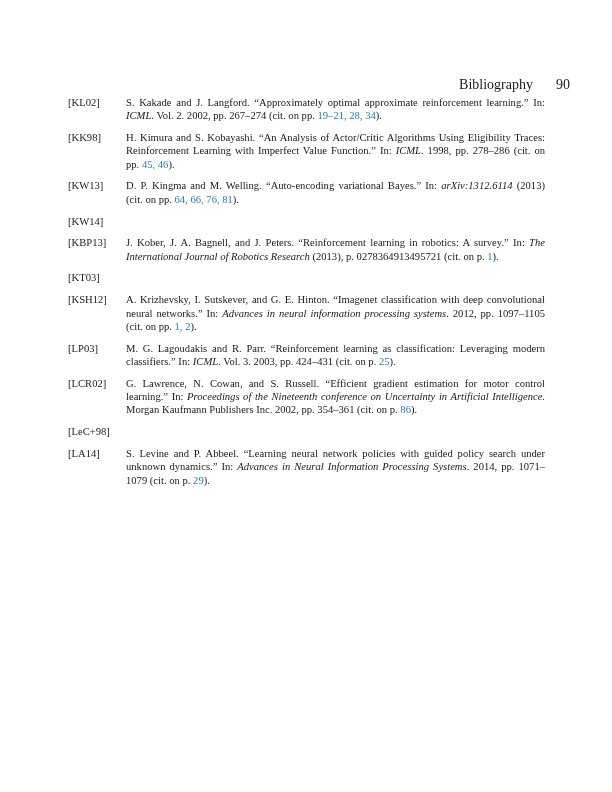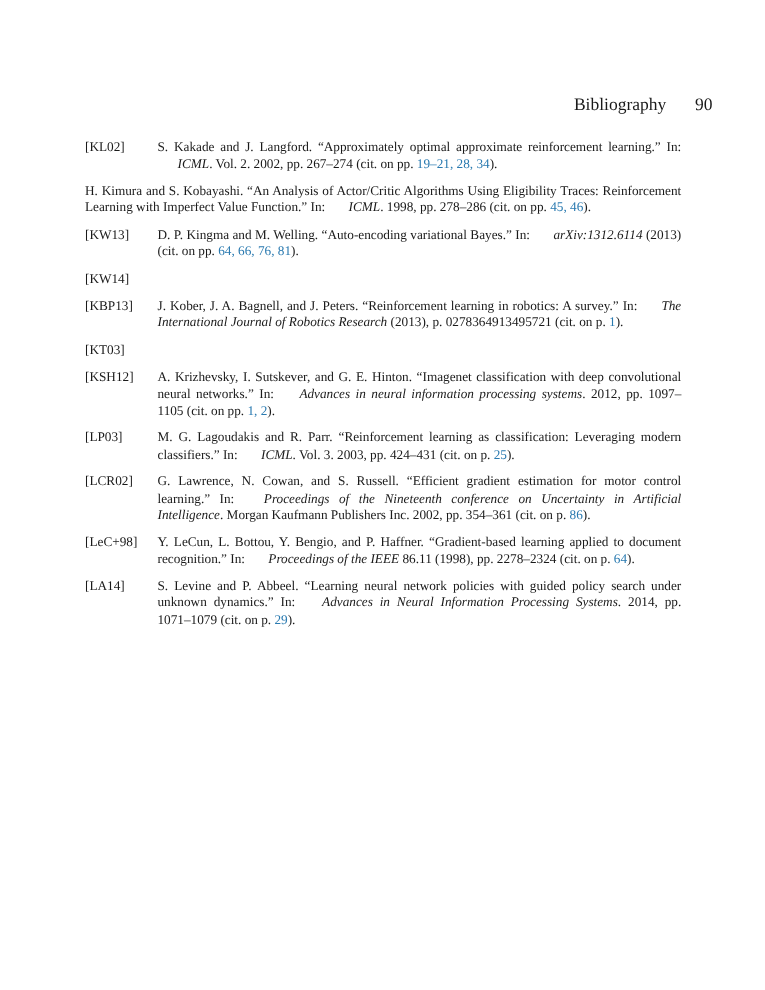--- a/index.html
+++ b/index.html
@@ -20,40 +20,40 @@
     width: 502px;
     display: flex;
     justify-content: flex-end;
     align-items: baseline;
     gap: 23px;
     font-size: 14px;
     line-height: 13px;
   }
   .entries {
     position: absolute;
-    top: 112px;
+    top: 96px;
     left: 68px;
     width: 477px;
   }
   .entry {
     display: flex;
     margin-bottom: 8.5px;
     font-size: 10.6px;
     line-height: 13.3px;
   }
   .entry .label {
     flex: none;
     width: 58px;
   }
   .entry .content {
     flex: 1;
     text-align: justify;
   }
   .plain { }
-  .italic { font-style: italic; margin-left: 16px; }
+  .italic { font-style: italic; }
   .link {
     color: var(--link-color, #2a7ab0);
     text-decoration: none;
     cursor: pointer;
   }
   .sep { color: var(--link-color, #2a7ab0); }
 </style>
 </head>
 <body>
 
@@ -61,20 +61,21 @@
   <div class="running-header">
     <span>Bibliography</span>
     <span>90</span>
   </div>
   <div class="entries">
       <div class="entry">
         <span class="label">[KL02]</span>
         <span class="content"><span class="plain">S. Kakade and J. Langford. “Approximately optimal approximate reinforcement learning.” In: </span><span class="italic">ICML</span><span class="plain">. Vol. 2. 2002, pp. 267–274 (cit. on pp. </span><a class="link">19–21</a><span class="sep">, </span><a class="link">28</a><span class="sep">, </span><a class="link">34</a><span class="plain">).</span></span>
       </div>
       <div class="entry">
+        <span class="label">[KK98]</span>
         <span class="content"><span class="plain">H. Kimura and S. Kobayashi. “An Analysis of Actor/Critic Algorithms Using Eligibility Traces: Reinforcement Learning with Imperfect Value Function.” In: </span><span class="italic">ICML</span><span class="plain">. 1998, pp. 278–286 (cit. on pp. </span><a class="link">45</a><span class="sep">, </span><a class="link">46</a><span class="plain">).</span></span>
       </div>
       <div class="entry">
         <span class="label">[KW13]</span>
         <span class="content"><span class="plain">D. P. Kingma and M. Welling. “Auto-encoding variational Bayes.” In: </span><span class="italic">arXiv:1312.6114</span><span class="plain"> (2013) (cit. on pp. </span><a class="link">64</a><span class="sep">, </span><a class="link">66</a><span class="sep">, </span><a class="link">76</a><span class="sep">, </span><a class="link">81</a><span class="plain">).</span></span>
       </div>
       <div class="entry">
         <span class="label">[KW14]</span>
       </div>
       <div class="entry">
@@ -91,20 +92,19 @@
       <div class="entry">
         <span class="label">[LP03]</span>
         <span class="content"><span class="plain">M. G. Lagoudakis and R. Parr. “Reinforcement learning as classification: Leveraging modern classifiers.” In: </span><span class="italic">ICML</span><span class="plain">. Vol. 3. 2003, pp. 424–431 (cit. on p. </span><a class="link">25</a><span class="plain">).</span></span>
       </div>
       <div class="entry">
         <span class="label">[LCR02]</span>
         <span class="content"><span class="plain">G. Lawrence, N. Cowan, and S. Russell. “Efficient gradient estimation for motor control learning.” In: </span><span class="italic">Proceedings of the Nineteenth conference on Uncertainty in Artificial Intelligence</span><span class="plain">. Morgan Kaufmann Publishers Inc. 2002, pp. 354–361 (cit. on p. </span><a class="link">86</a><span class="plain">).</span></span>
       </div>
       <div class="entry">
         <span class="label">[LeC+98]</span>
-        <span class="content"><span class="plain">Y. LeCun, L. Bottou, Y. Bengio, and P. Haffner. “Gradient-based learning applied to document recognition.” In: </span><span class="italic">Proceedings of the IEEE</span><span class="plain"> 86.11 (1998), pp. 2278–2324 (cit. on p. </span><a class="link">64</a><span class="plain">).</span></span>
       </div>
       <div class="entry">
         <span class="label">[LA14]</span>
         <span class="content"><span class="plain">S. Levine and P. Abbeel. “Learning neural network policies with guided policy search under unknown dynamics.” In: </span><span class="italic">Advances in Neural Information Processing Systems</span><span class="plain">. 2014, pp. 1071–1079 (cit. on p. </span><a class="link">29</a><span class="plain">).</span></span>
       </div>
     </div>
 </div>
 
 </body></html>

